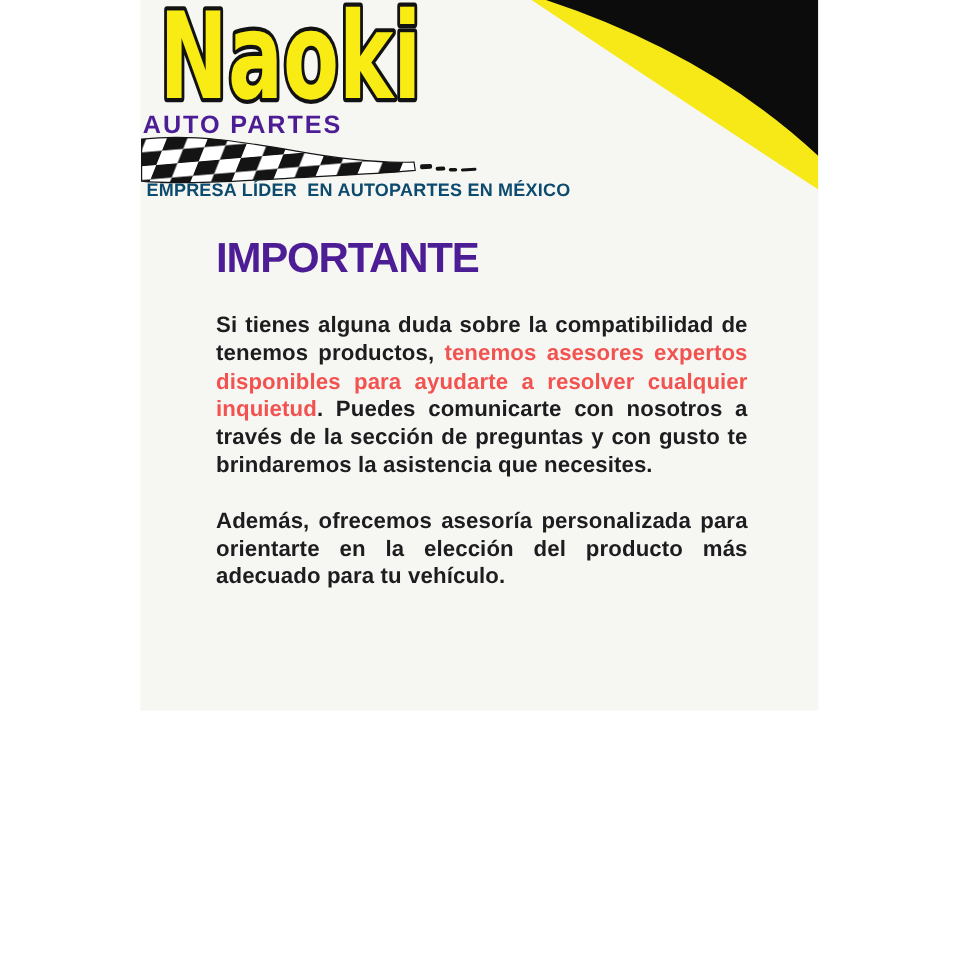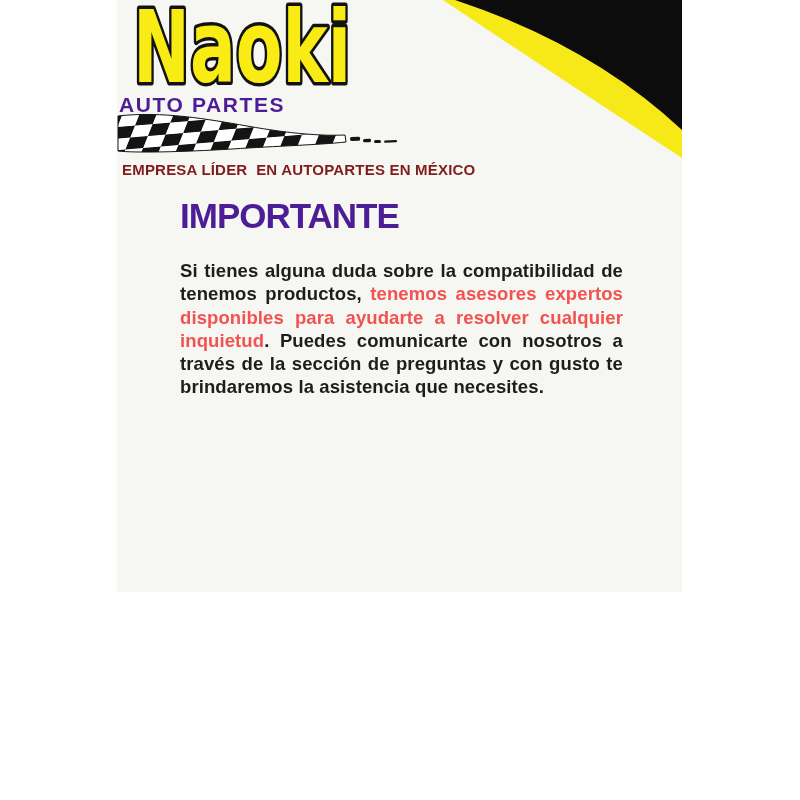--- a/index.html
+++ b/index.html
@@ -6,22 +6,22 @@
             font-family:"Liberation Sans", sans-serif;}
   .poster{position:absolute;left:117px;top:0;width:565px;height:592px;background:#f6f6f3;overflow:hidden;}
   .deco{position:absolute;left:0;top:0;width:565px;height:800px;pointer-events:none;}
 
   
   .brand{position:absolute;left:0;top:0;width:420px;height:180px;}
   .logo-svg{position:absolute;left:8px;top:-8px;}
   .logo-subtitle{position:absolute;left:2px;top:93px;font-size:21px;font-weight:700;color:#4c1d95;
                  letter-spacing:1.6px;white-space:pre;}
   .flag-svg{position:absolute;left:0;top:0;}
-  .tagline{position:absolute;left:5px;top:150px;font-size:15px;font-weight:700;color:#7f1d1d;
-           letter-spacing:0.2px;white-space:pre;margin-top:11px;}
+  .tagline{position:absolute;left:5px;top:150px;font-size:15px;font-weight:700;color:#0c4a6e;
+           letter-spacing:0.2px;white-space:pre;}
 
   
   .content{position:absolute;left:63px;top:196px;width:443px;}
   .heading{margin:0 0 4px 0;font-size:35px;line-height:40px;font-weight:800;color:#4c1d95;letter-spacing:-1px;}
   .content p{margin:23px 0 0 0;font-size:18.5px;line-height:23.3px;font-weight:700;color:#1d1d1f;
              text-align:justify;letter-spacing:0.1px;}
   .content p.first{margin-top:0;}
   .hl{color:#f25350;}
 </style>
 </head>
@@ -87,15 +87,16 @@
 
     <div class="tagline">EMPRESA LÍDER  EN AUTOPARTES EN MÉXICO</div>
   </div>
 
   <div class="content">
     <h1 class="heading">IMPORTANTE</h1>
 
 
     <p><span>Si tienes alguna duda sobre la compatibilidad de tenemos productos, </span><span class="hl">tenemos asesores expertos disponibles para ayudarte a resolver cualquier inquietud</span><span>. Puedes comunicarte con nosotros a través de la sección de preguntas y con gusto te brindaremos la asistencia que necesites.</span></p>
 
+    <p>Además, ofrecemos asesoría personalizada para orientarte en la elección del producto más adecuado para tu vehículo.</p>
   </div>
 
 </div>
 
 </body></html>

